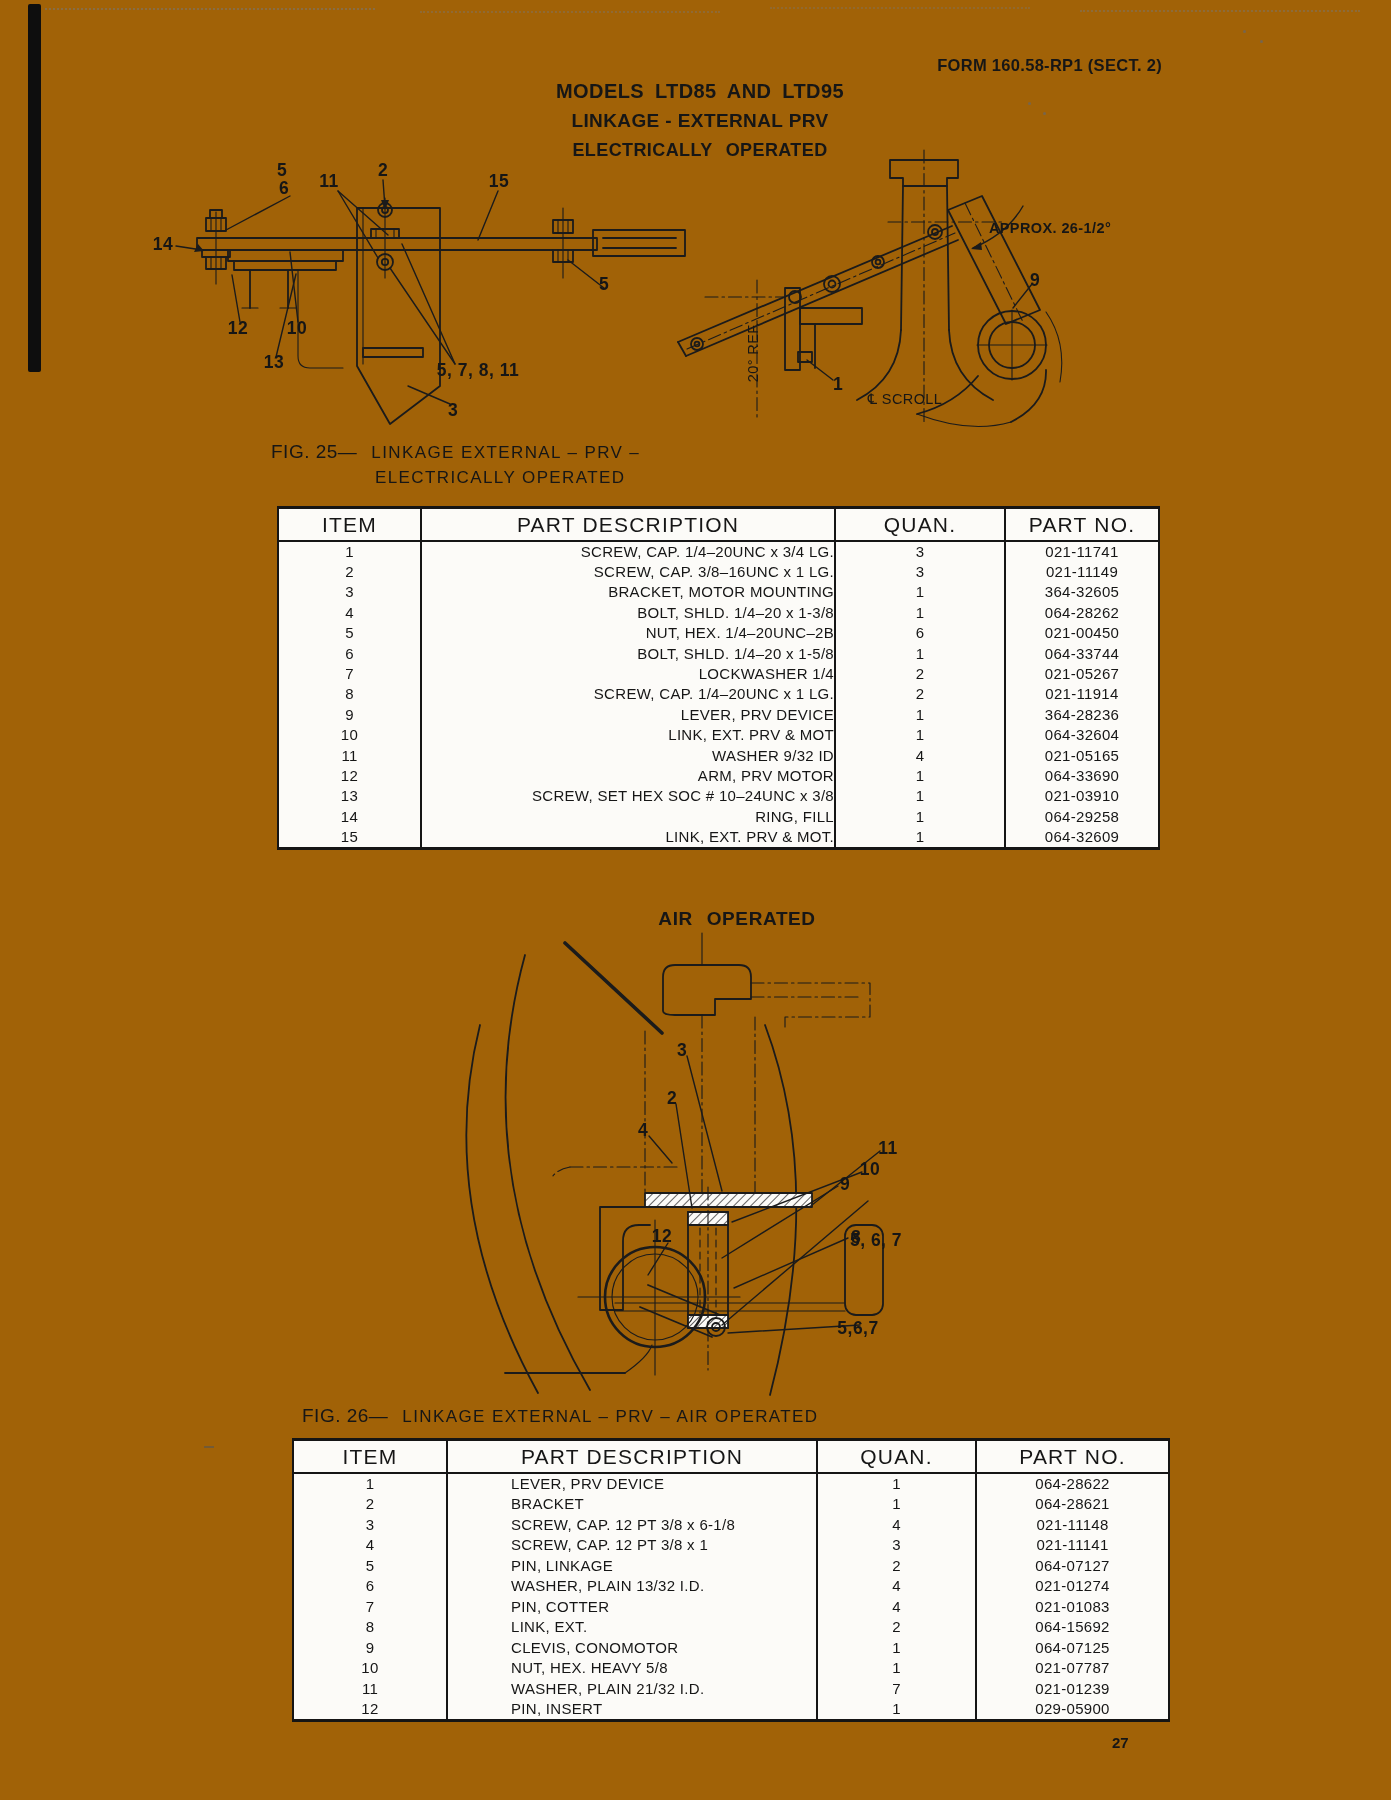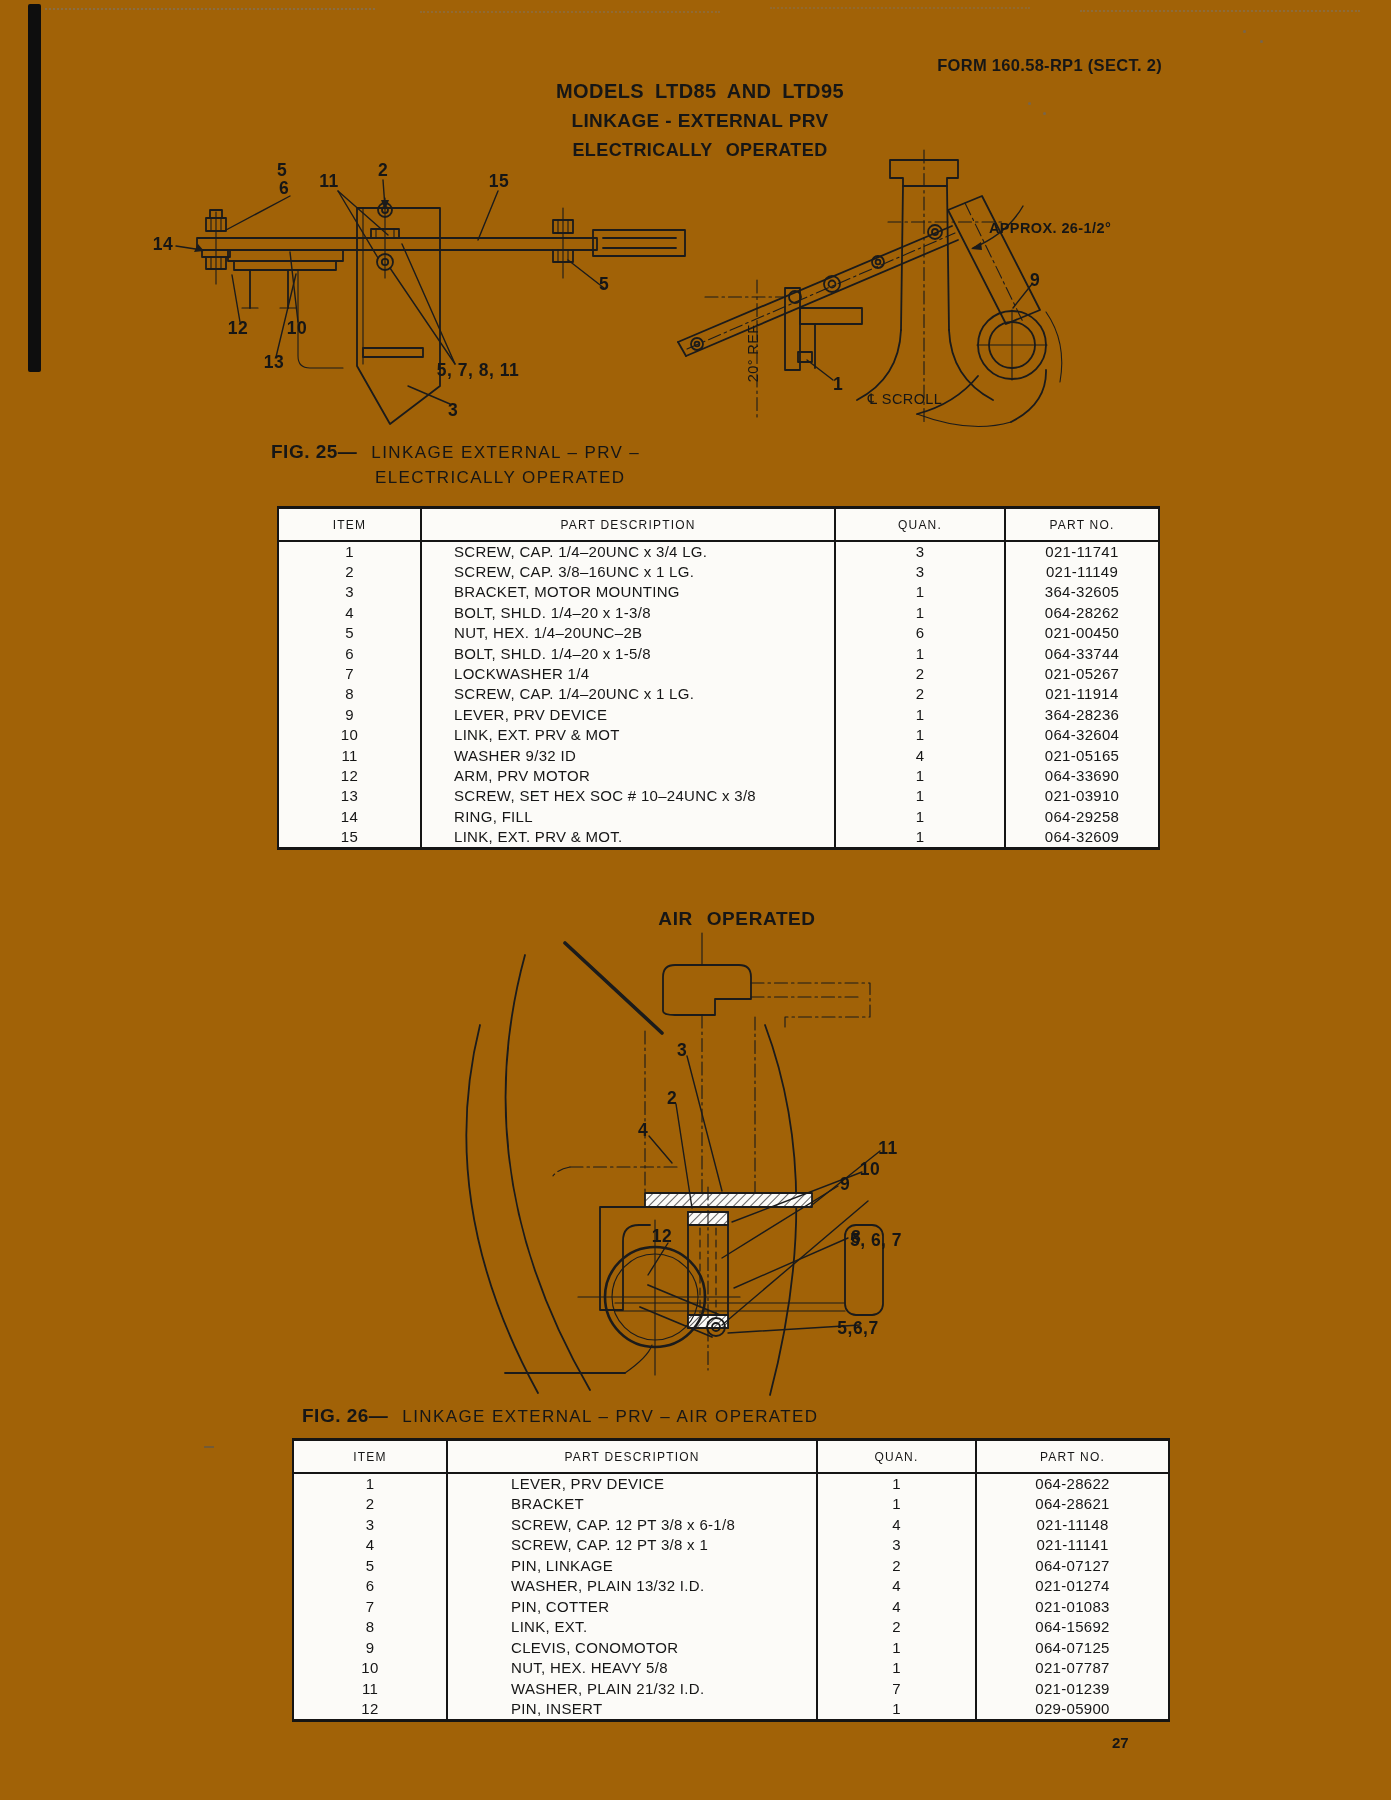--- a/index.html
+++ b/index.html
@@ -28,33 +28,33 @@
   svg .dash{stroke-dasharray:7 5;stroke-width:1.1}
   svg .leader{stroke-width:1.4}
   svg .fill{fill:#1b1b1b;stroke:none}
 
   .callout-layer{position:absolute;inset:0;pointer-events:none}
   .callout{position:absolute;transform:translate(-50%,-50%);font-weight:700;font-size:17.5px;letter-spacing:.5px;white-space:nowrap}
   .callout.ann{font-size:14.5px;letter-spacing:.4px}
   .callout.plain{font-weight:400}
 
   .fig-caption{position:absolute;white-space:nowrap}
-  .cap-prefix{font-weight:700;font-size:19px;letter-spacing:.5px;margin-right:14px}
+  .cap-prefix{font-weight:400;font-size:19px;letter-spacing:.5px;margin-right:14px}
   .cap-text{font-size:17px;letter-spacing:1.4px}
   .cap-line2{font-size:17px;letter-spacing:1.4px;margin-top:5px}
 
   .parts-table{position:absolute;background:#fcfbf8;border:2.5px solid #151515;border-top-width:3.5px;border-bottom-width:3.5px}
   .parts-table table{border-collapse:collapse;table-layout:fixed;width:100%}
   .parts-table th,.parts-table td{border-left:2px solid #151515;padding:0;text-align:center;vertical-align:middle;overflow:hidden;white-space:nowrap}
   .parts-table th:first-child,.parts-table td:first-child{border-left:none}
-  .parts-table thead th{border-bottom:2.8px solid #151515;height:32px;font-size:12px;font-weight:400;letter-spacing:1.2px}
+  .parts-table thead th{border-bottom:2.8px solid #151515;height:32px;font-size:21px;font-weight:400;letter-spacing:1.2px}
   .parts-table td{font-size:15px;line-height:1;letter-spacing:.3px}
   .t1 td{height:20.4px}
   .t2 td{height:20.5px}
-  .t1 td:nth-child(2){text-align:left;padding-left:32px}
+  .t1 td:nth-child(2){text-align:right;padding-left:50px}
   .t2 td:nth-child(2){text-align:left;padding-left:63px}
 
   .page-number{position:absolute;left:1112px;top:1734px;font-size:15px;font-weight:700}
 </style>
 </head>
 <body>
 
 <div class="page">
 
   <div class="left-bar"></div>

